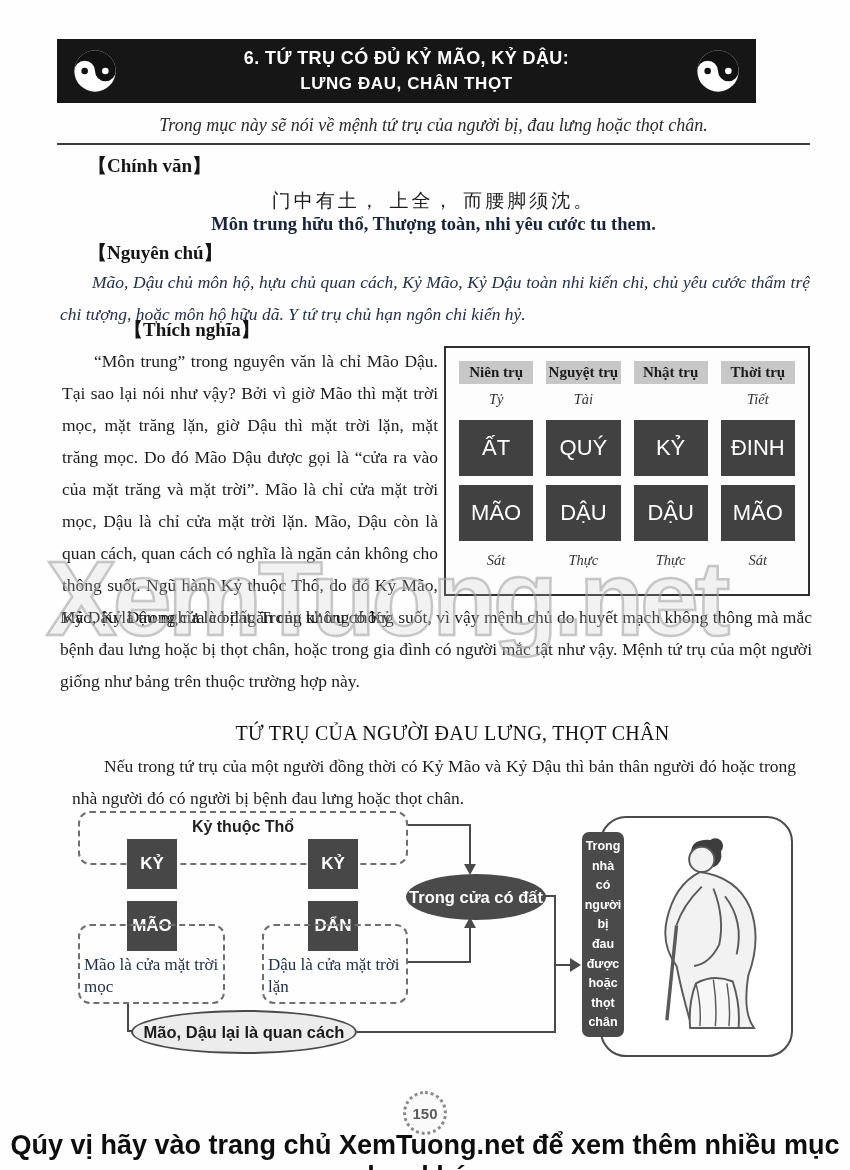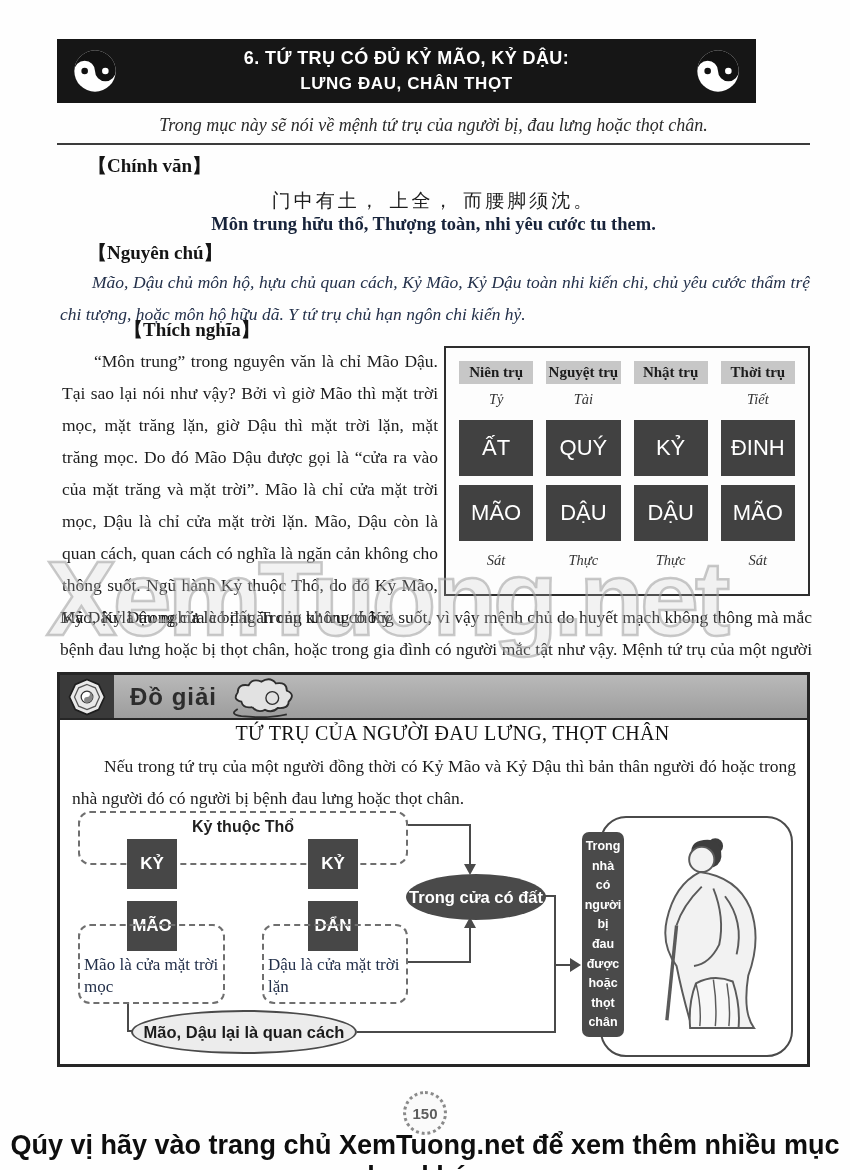--- a/index.html
+++ b/index.html
@@ -144,40 +144,20 @@
       <div class="pt-box">MÃO</div>
     </div>
     <div class="ptgrid">
       <div class="pt-bot">Sát</div>
       <div class="pt-bot">Thực</div>
       <div class="pt-bot">Thực</div>
       <div class="pt-bot">Sát</div>
     </div>
   </div>
 
-  <div class="abs dg">
-    <div class="dg-bar">
-      <span class="dg-bagua">
-        <svg viewBox="0 0 50 48" width="44" height="40">
-          <polygon points="25,3 39,9 46,24 39,39 25,45 11,39 4,24 11,9" fill="#e9e9e9" stroke="#1e1e1e" stroke-width="2"></polygon>
-          <polygon points="25,9 35,13 40,24 35,35 25,39 15,35 10,24 15,13" fill="none" stroke="#555" stroke-width="1.5"></polygon>
-          <circle cx="25" cy="24" r="7" fill="#fff" stroke="#333" stroke-width="1.5"></circle>
-          <path d="M25 17 a7 7 0 0 1 0 14 a3.5 3.5 0 0 1 0 -7 a3.5 3.5 0 0 0 0 -7" fill="#888"></path>
-        </svg>
-      </span>
-      <span class="dg-label">Đồ giải</span>
-      <span class="dg-cloud">
-        <svg viewBox="0 0 110 44" width="100" height="40">
-          <path d="M30 32 q-10 2 -12 -6 q-10 -2 -4 -10 q0 -10 12 -8 q4 -8 14 -4 q10 -6 16 2 q12 -2 12 8 q10 4 2 12 q0 8 -12 7 q-6 6 -14 2 q-8 4 -14 -3" fill="#e2e2e2" stroke="#2e2e2e" stroke-width="2"></path>
-          <path d="M14 34 q-10 6 4 8 q30 3 50 -2" fill="none" stroke="#2e2e2e" stroke-width="2"></path>
-          <circle cx="52" cy="22" r="7" fill="none" stroke="#2e2e2e" stroke-width="1.5"></circle>
-        </svg>
-      </span>
-    </div>
-  </div>
 
   <div class="abs dg-title">TỨ TRỤ CỦA NGƯỜI ĐAU LƯNG, THỌT CHÂN</div>
   <div class="abs justp indent" style="left:72px;top:750px;width:724px;">Nếu trong tứ trụ của một người đồng thời có Kỷ Mão và Kỷ Dậu thì bản thân người đó hoặc trong nhà người đó có người bị bệnh đau lưng hoặc thọt chân.</div>
 
   <svg class="abs connectors">
     <g fill="none" stroke="#4a4a4a" stroke-width="2">
       <path d="M408 825 H470 V866"></path>
       <path d="M408 962 H470 V927"></path>
       <path d="M128 1003 V1031 H133"></path>
       <path d="M543 896 H555 V1032 H357"></path>

